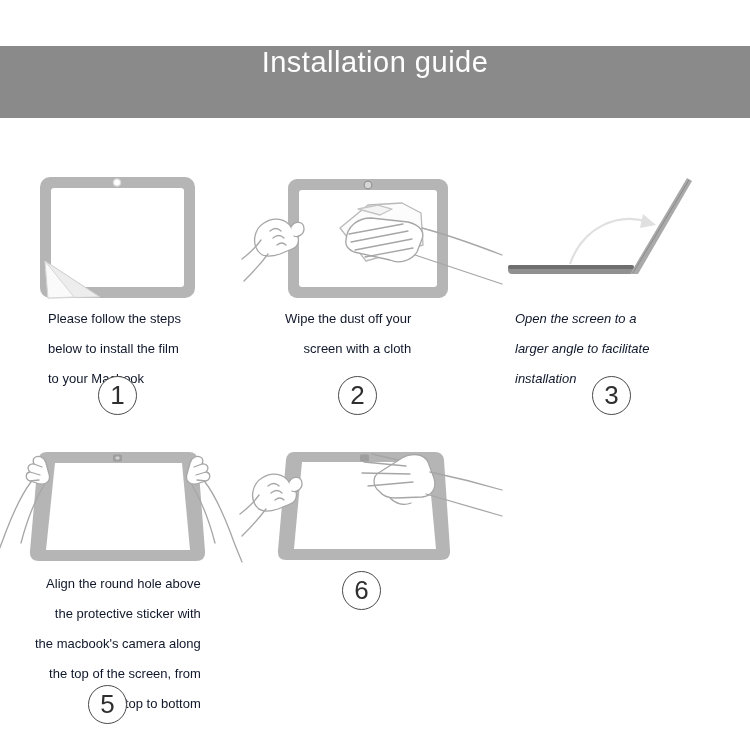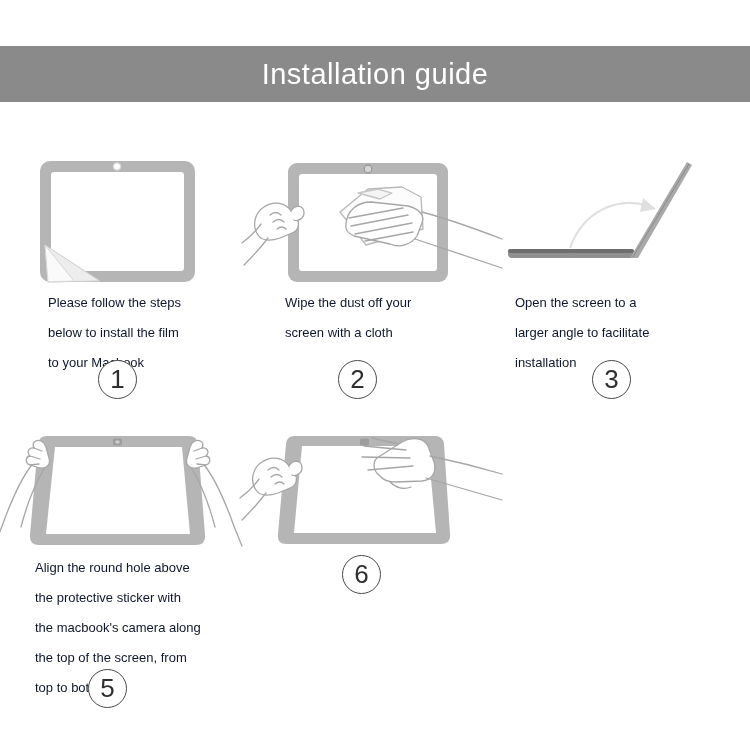--- a/index.html
+++ b/index.html
@@ -2,44 +2,44 @@
 <html><head>
 <meta charset="utf-8">
 <style>
   html,body { margin:0; padding:0; }
   body {
     width:750px; height:750px; background:#ffffff;
     font-family:"Liberation Sans", sans-serif;
     overflow:hidden;
   }
   .banner {
-    margin-top:46px; height:56px;
-    display:flex; align-items:center; justify-content:center;
+    margin-top:46px; height:72px;
+    display:flex; align-items:flex-start; justify-content:center;
   }
   .banner h1 {
     margin:0; font-size:29px; font-weight:400; letter-spacing:0.5px;
   }
   .grid {
     margin-top:47px;
     display:grid;
     grid-template-columns:250px 250px 250px;
     grid-template-rows:265px 335px;
   }
   .step { display:flex; flex-direction:column; align-items:flex-start; }
   .illo { width:250px; height:135px; }
   .illo svg { display:block; overflow:visible; }
   .txt {
     margin:4px 0 0 0; font-size:13px; line-height:30px; color:#0f172a;
     white-space:pre-line;
   }
   .r1 .txt { height:66px; }
   .r2 .txt { height:110px; }
   .c1 .txt { padding-left:48px; }
-  .c2 .txt { padding-left:35px; }
-  .c3 .txt { padding-left:15px; }
+  .c2 .txt { padding-left:35px;text-align:right; }
+  .c3 .txt { padding-left:15px;font-style:italic; }
   .num {
     margin-top:6px; width:37px; height:37px;
     border:1.6px solid #4a4a4a; border-radius:50%;
     display:flex; align-items:center; justify-content:center;
     font-size:26px; color:#2f2f2f; background:#fff;
   }
   .c1 .num { margin-left:98px; }
   .c2 .num { margin-left:88px; }
   .c3 .num { margin-left:92px; }
   .hand { stroke:#a6a6a6; stroke-width:1.3; fill:none;

